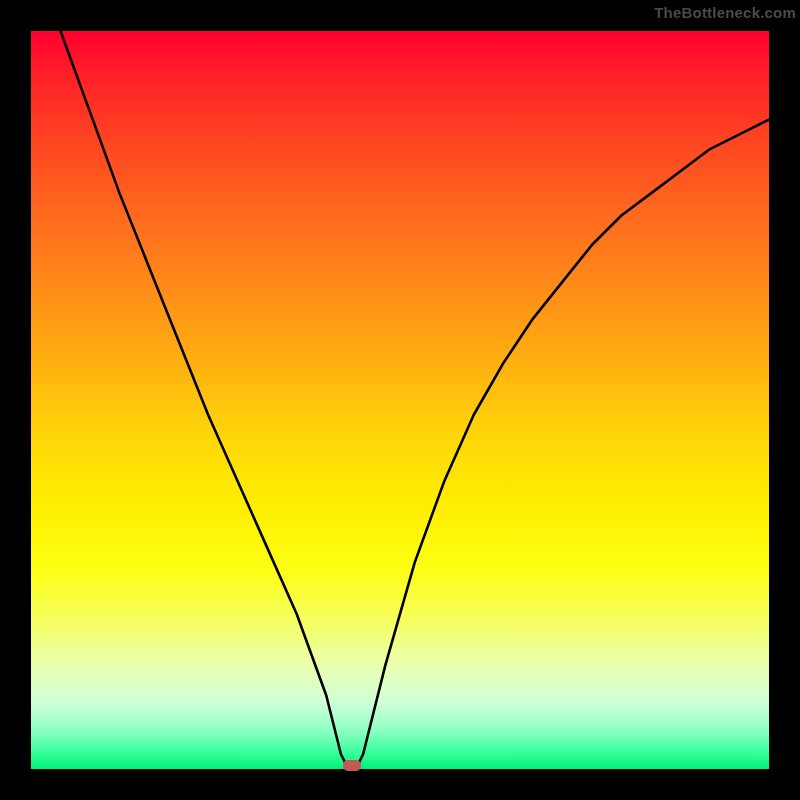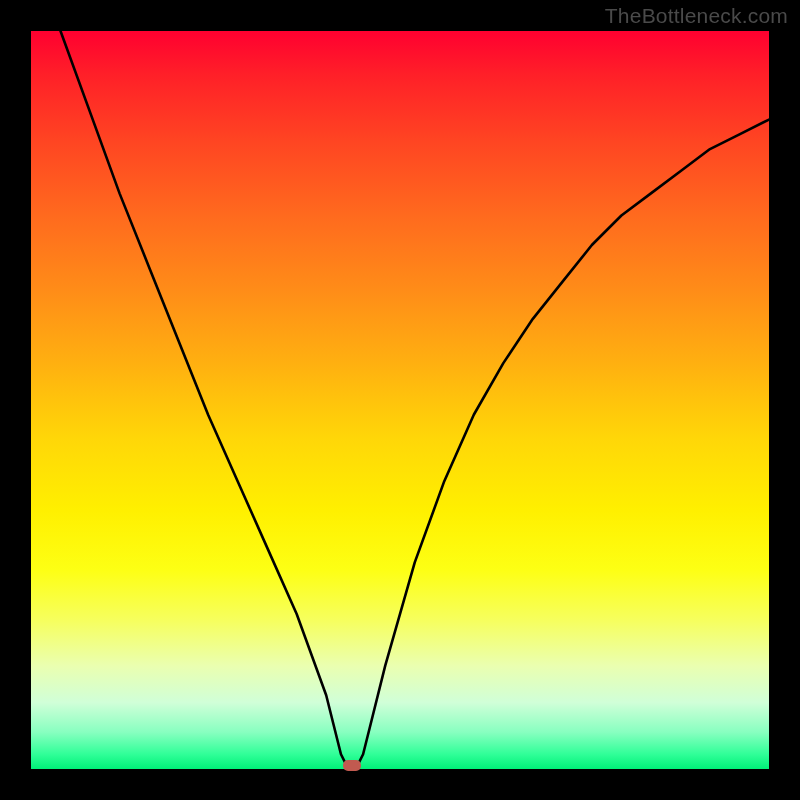--- a/index.html
+++ b/index.html
@@ -7,24 +7,24 @@
     width: 800px;
     height: 800px;
     background: #000;
     position: relative;
     font-family: Arial, sans-serif;
     overflow: hidden;
   }
   .watermark {
     position: absolute;
     top: 4px;
-    right: 12px;
+    right: 4px;
     color: #4a4a4a;
-    font-size: 21px;
-    font-weight: 400;
+    font-size: 15px;
+    font-weight: 700;
     z-index: 10;
     letter-spacing: 0.2px;
   }
   .plot-area {
     position: absolute;
     left: 31px;
     top: 31px;
     width: 738px;
     height: 738px;
     background: linear-gradient(to bottom,

